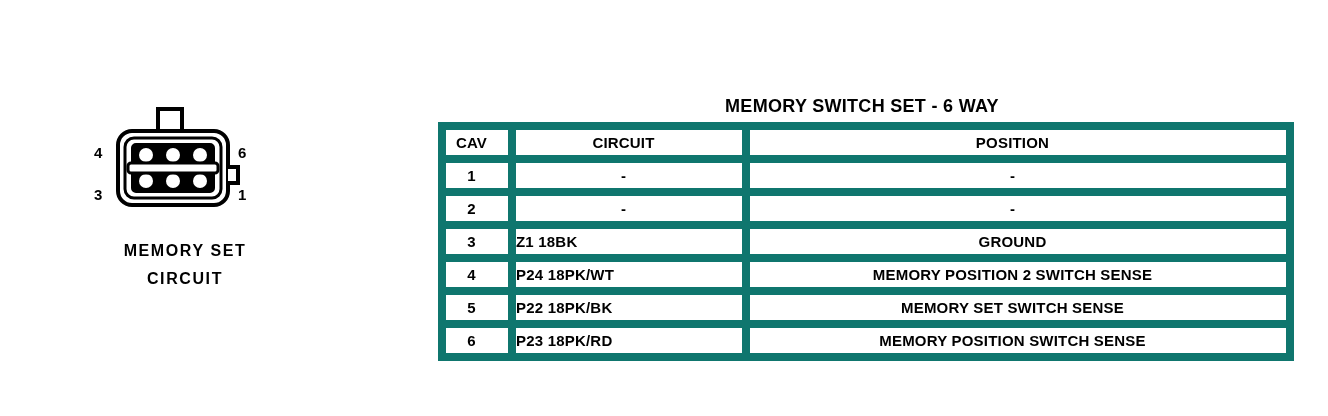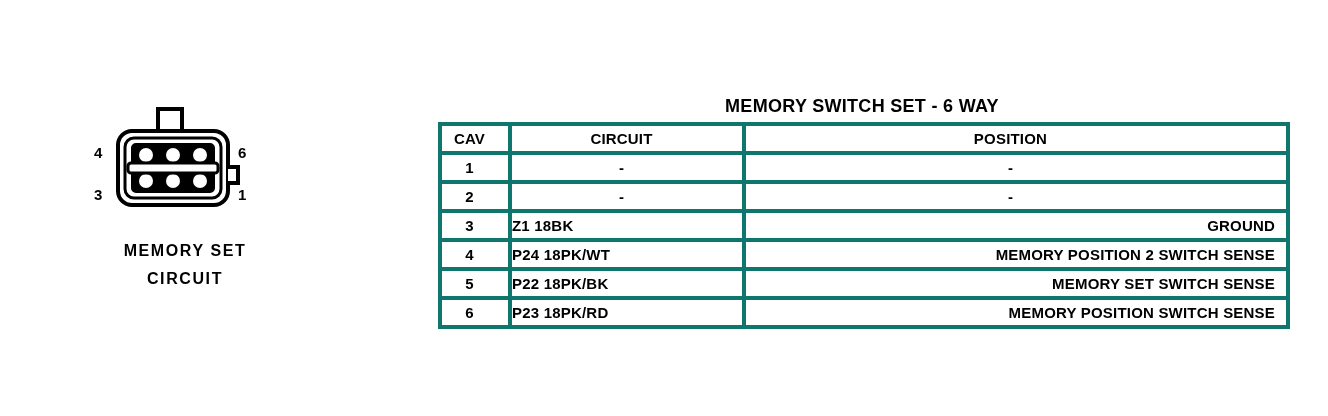--- a/index.html
+++ b/index.html
@@ -81,40 +81,40 @@
   }
 
   table#pinout-table {
     border-collapse: collapse;
     table-layout: fixed;
     width: 848px;
     background: #ffffff;
   }
   table#pinout-table td,
   table#pinout-table th {
-    border: 4px solid #0f766e;
+    border: 8px solid #0f766e;
     height: 25px;
     padding: 0 11px 0 0;
     font-family: "Liberation Sans", sans-serif;
     font-size: 15px;
     font-weight: bold;
     line-height: 25px;
     letter-spacing: 0.2px;
     vertical-align: middle;
     white-space: nowrap;
     overflow: hidden;
     margin-left: 32px;
   }
   col.col-cav      { width: 70px;  }
   col.col-circuit  { width: 234px; }
   col.col-function { width: 544px; }
 
   .c-cav      { text-align: center; }
   .c-circuit  { text-align: left; padding-left: 8px; }
-  .c-function { text-align: right; padding-left: 8px; }
+  .c-function { text-align: center; padding-left: 8px; }
 
   .h-cav, .h-circuit, .h-function { text-align: center; font-weight: bold; padding-left: 0; }
 
   .empty-dash { text-align: center; padding-left: 0; }
 </style>
 </head>
 <body>
 
 <div id="connector-figure">
 

